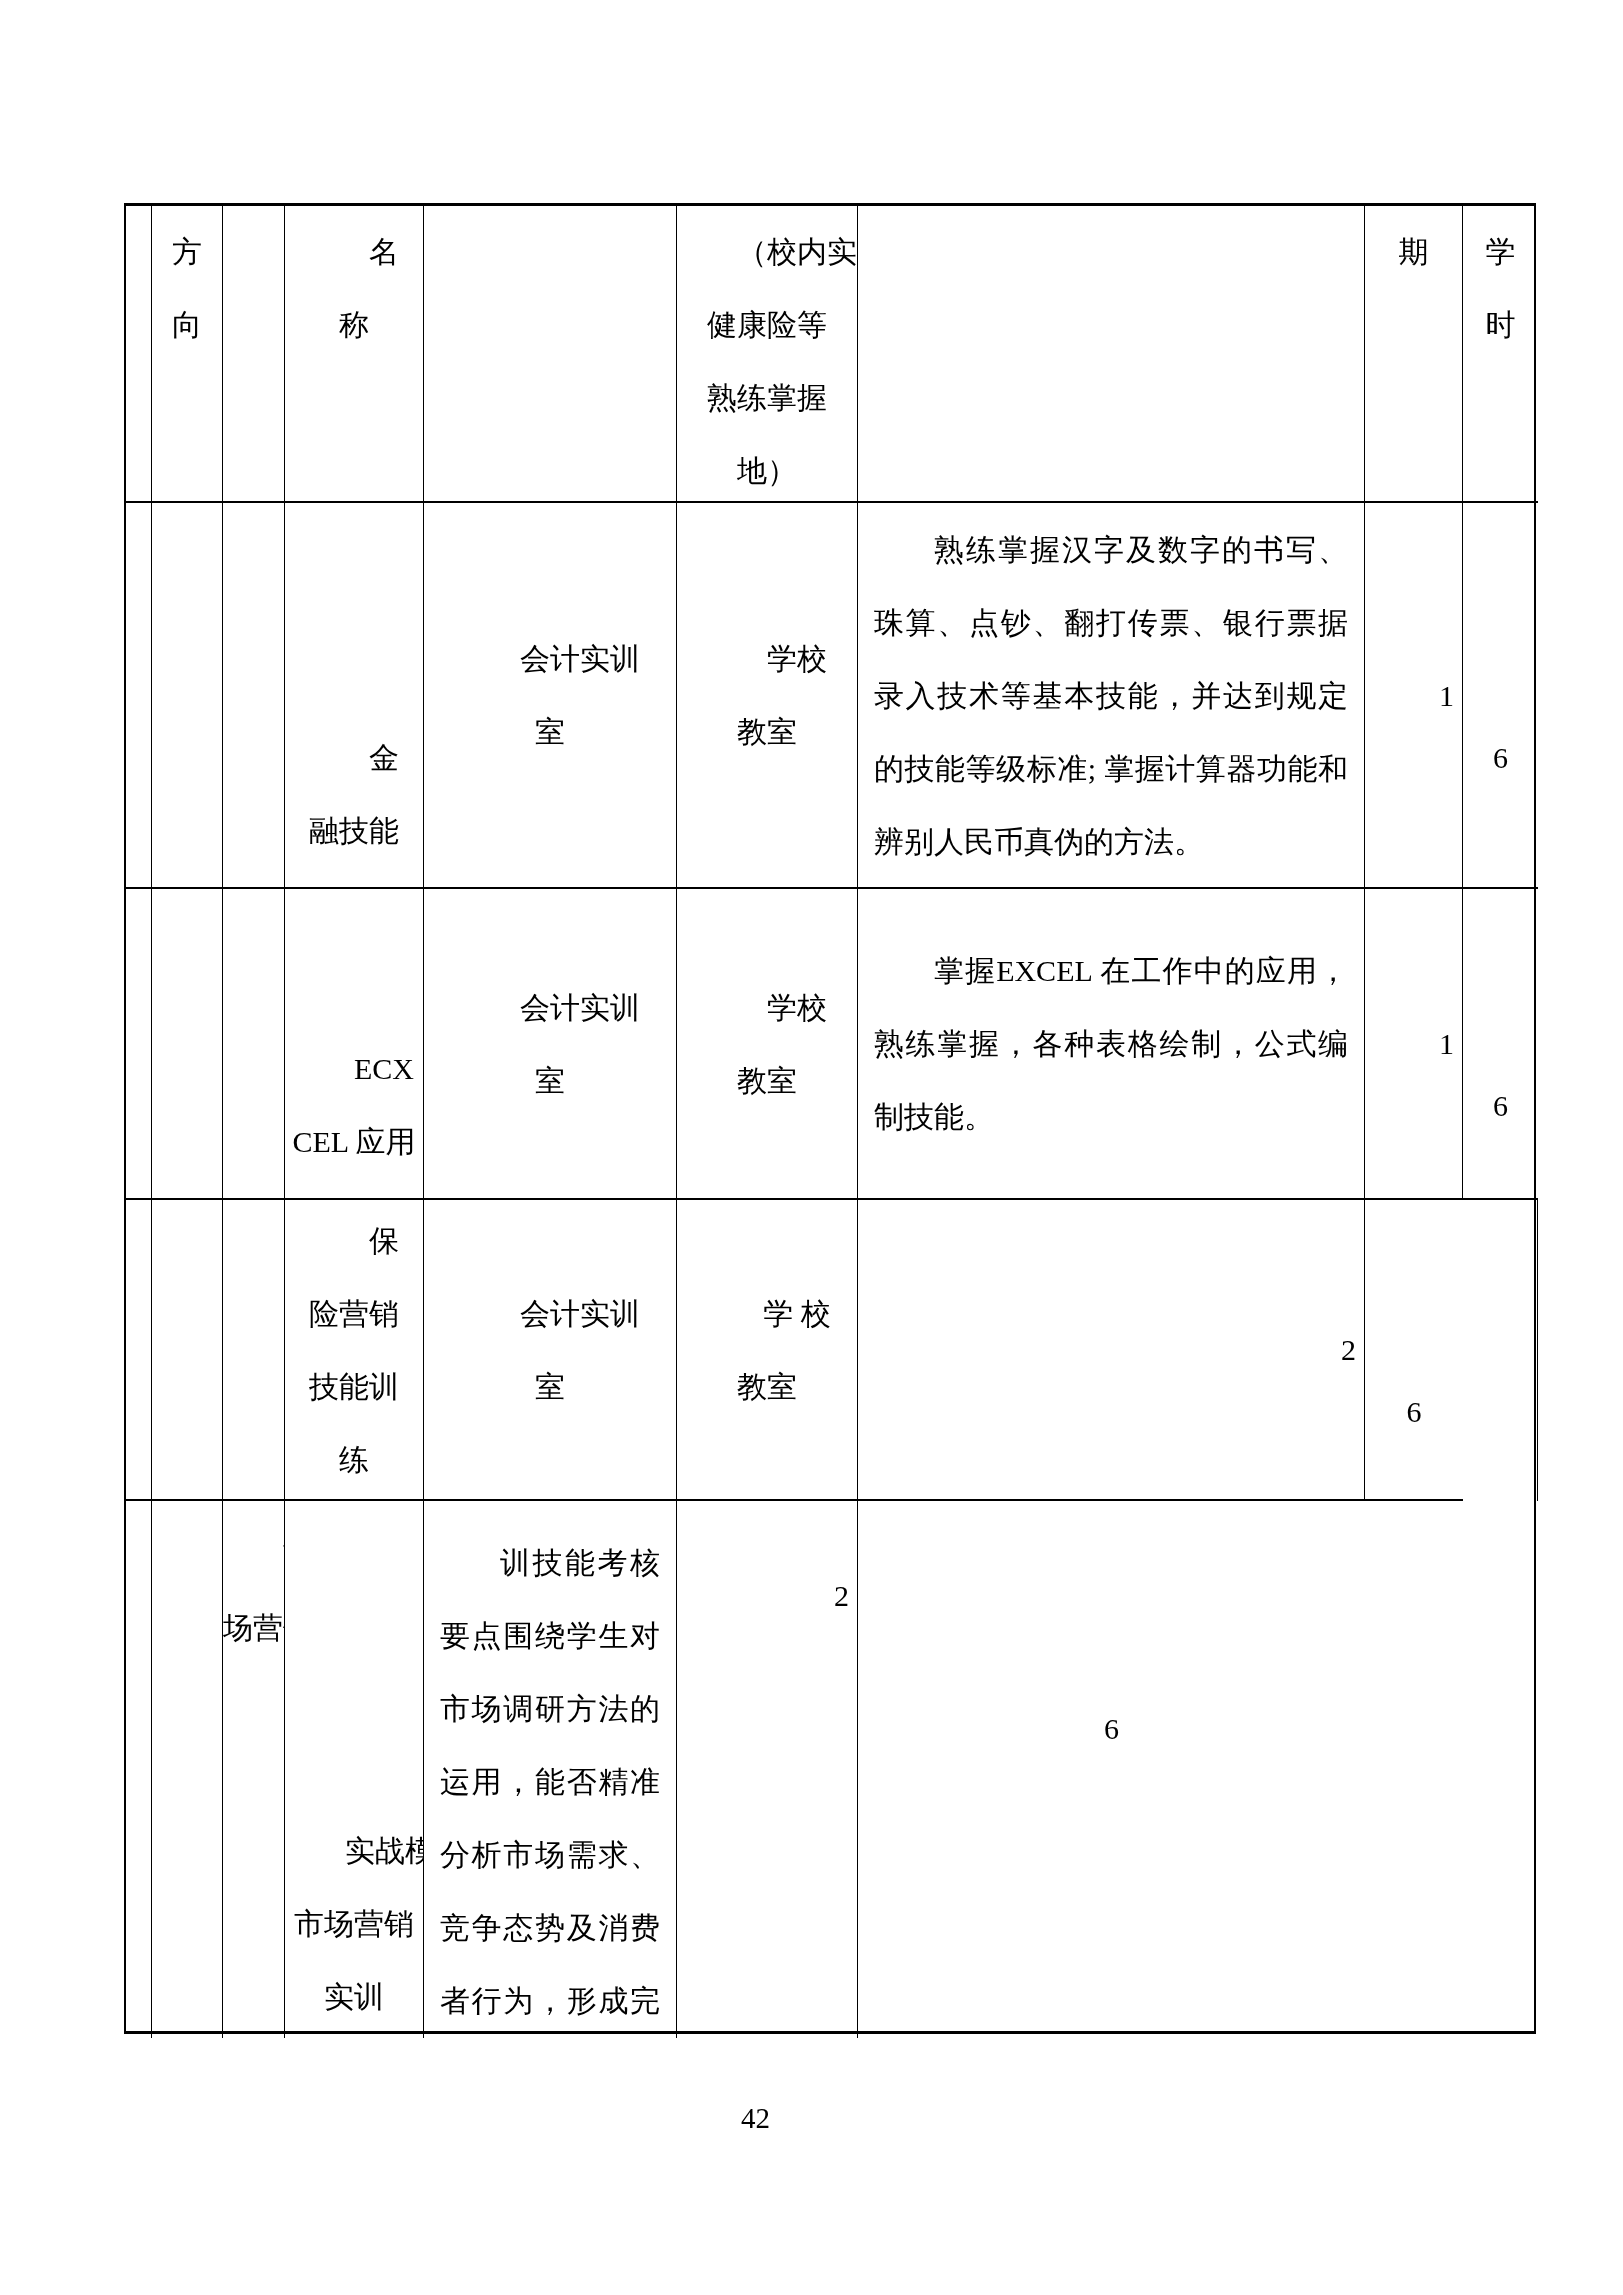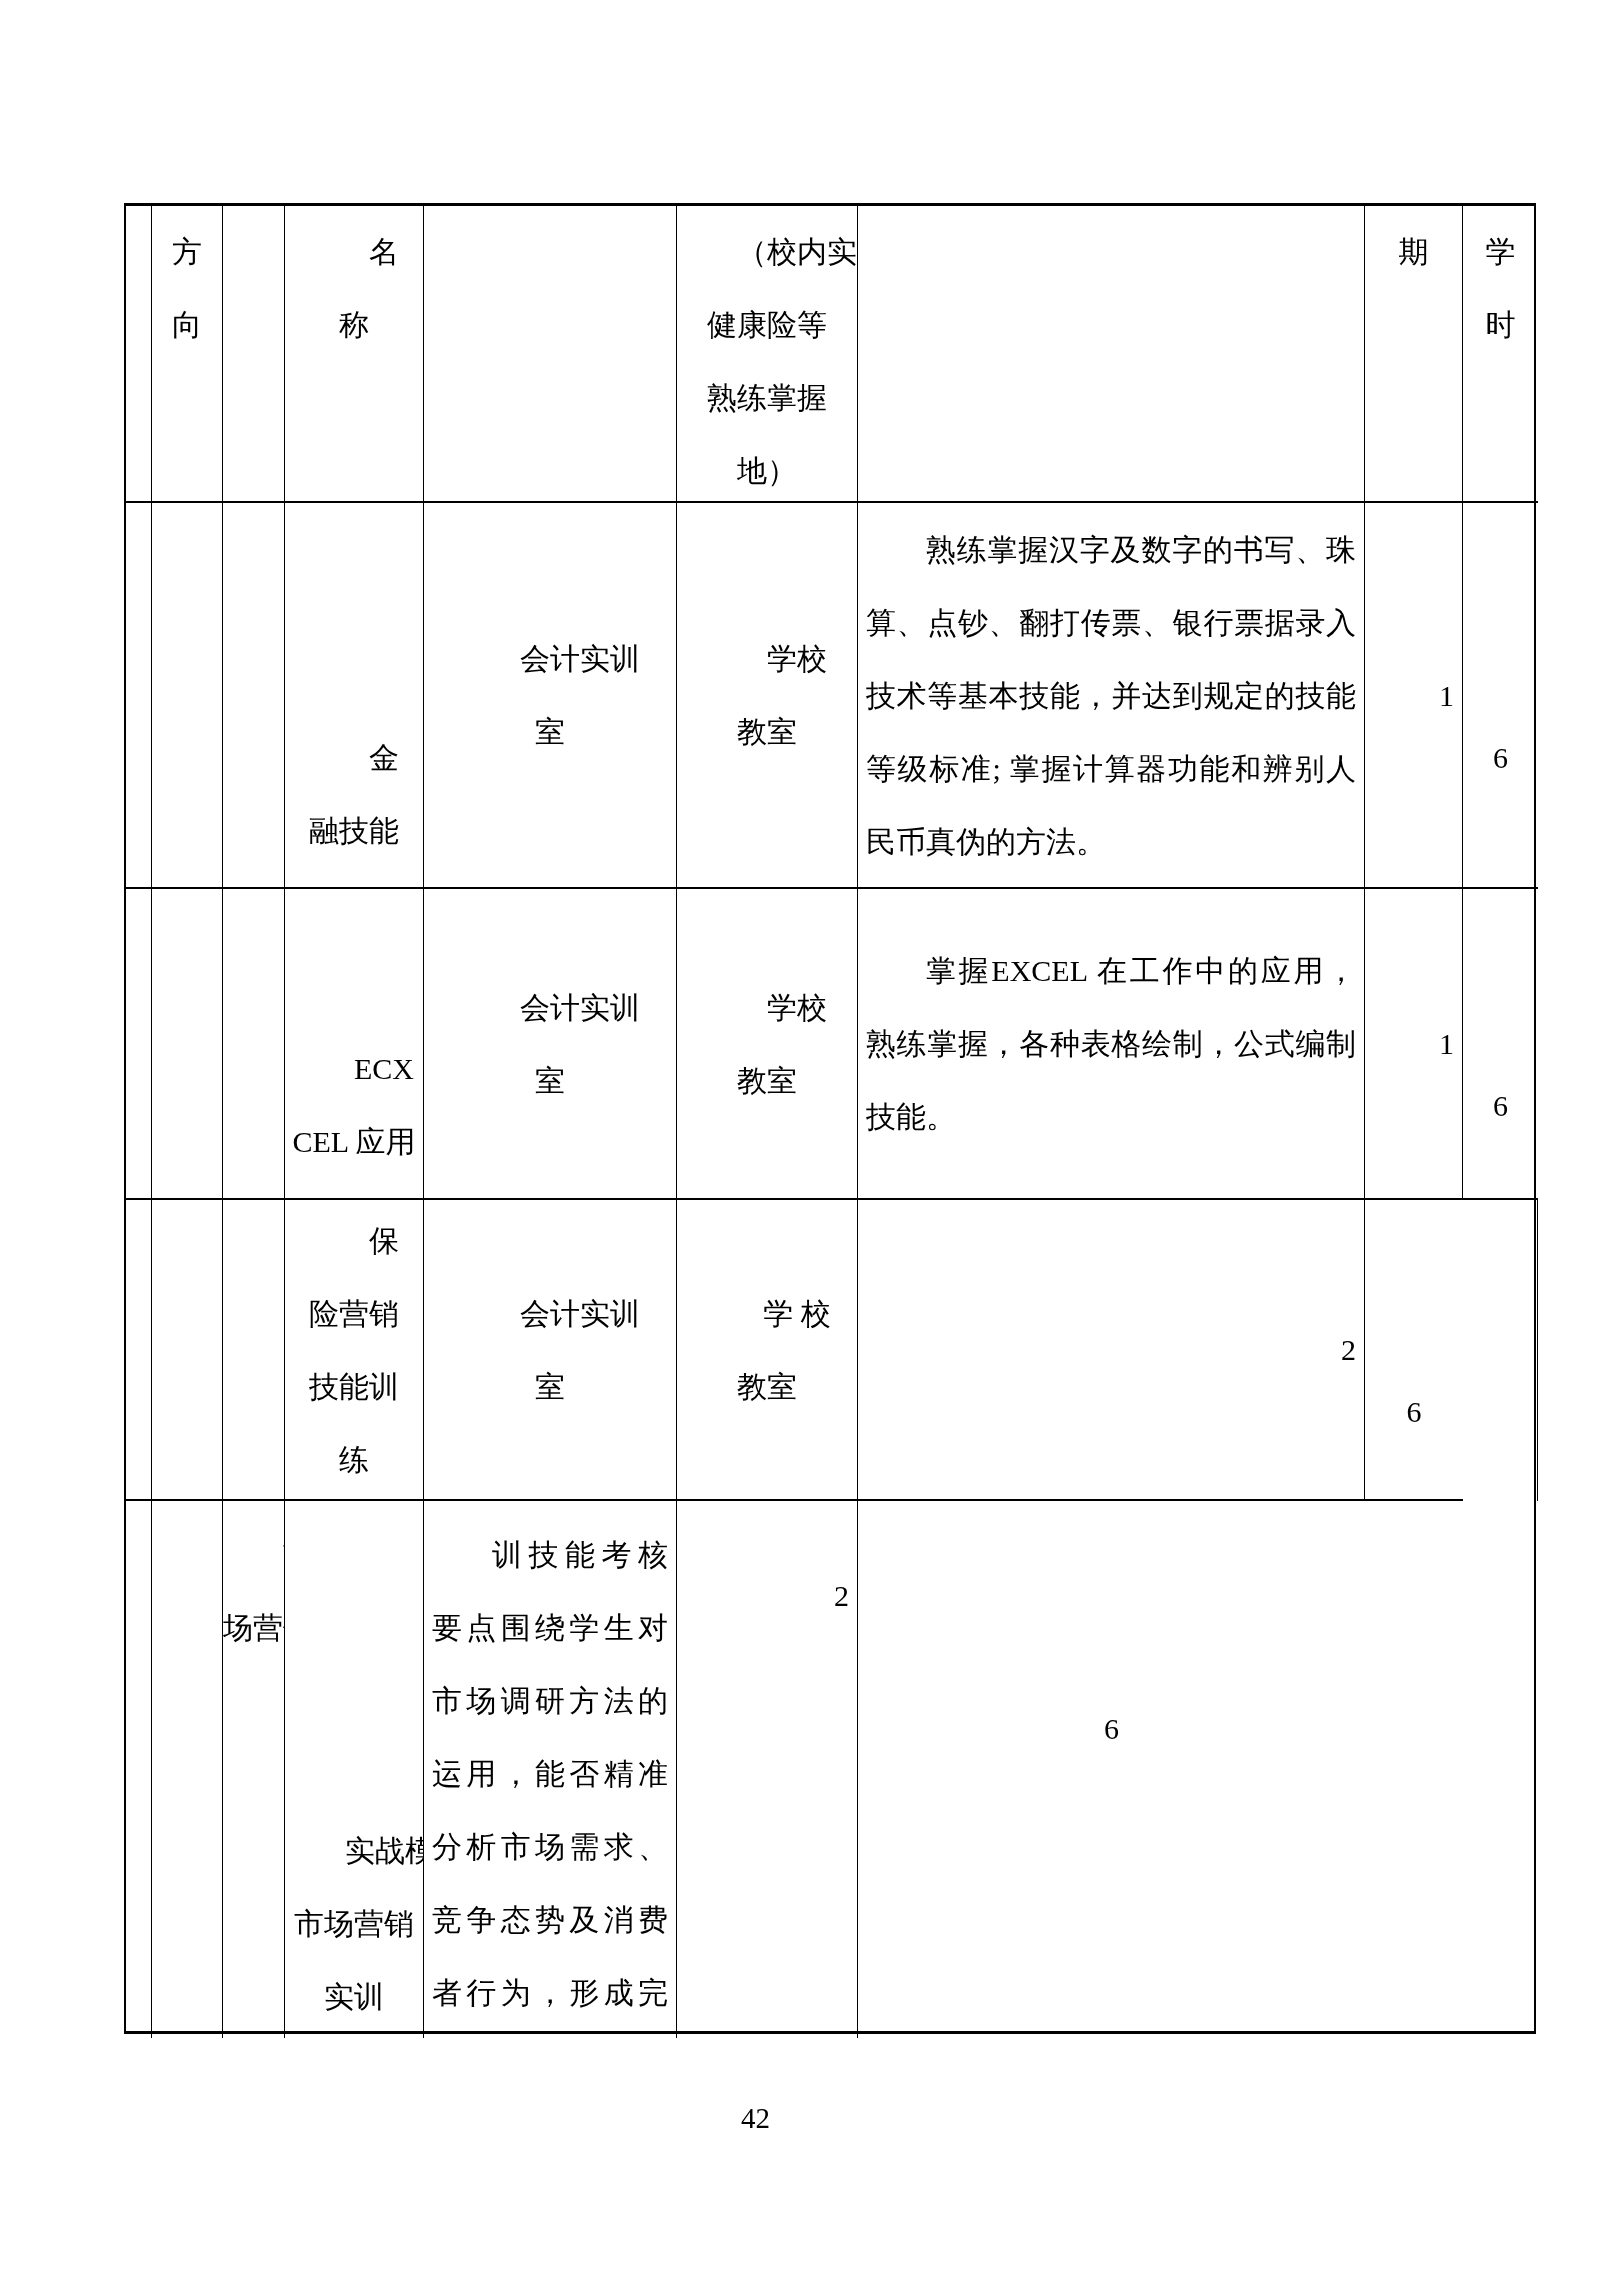--- a/index.html
+++ b/index.html
@@ -43,21 +43,21 @@
   .v-center{justify-content:center;}
   .v-bottom{justify-content:flex-end;padding-bottom:19.6px;}
   .pb-sm{padding-bottom:5.2px;}
   .pt-name{padding-top:17px;}
   .pt-desc{padding-top:17px;}
   .pt-term{padding-top:58px;}
   .pt-hours{padding-top:191px;}
   .num-r{align-items:flex-end;padding-right:7.9px;}
   .shift-down .ln{transform:translateY(62px);}
   .para{
-    margin:0;padding:0 7.9px;
+    margin:8px;padding:0 7.9px;
     text-align:justify;
     text-indent:2em;
   }
   .page-number{
     position:absolute;
     left:0;top:2102px;width:1511px;
     text-align:center;
     font-size:29px;line-height:33px;
   }
 </style>

